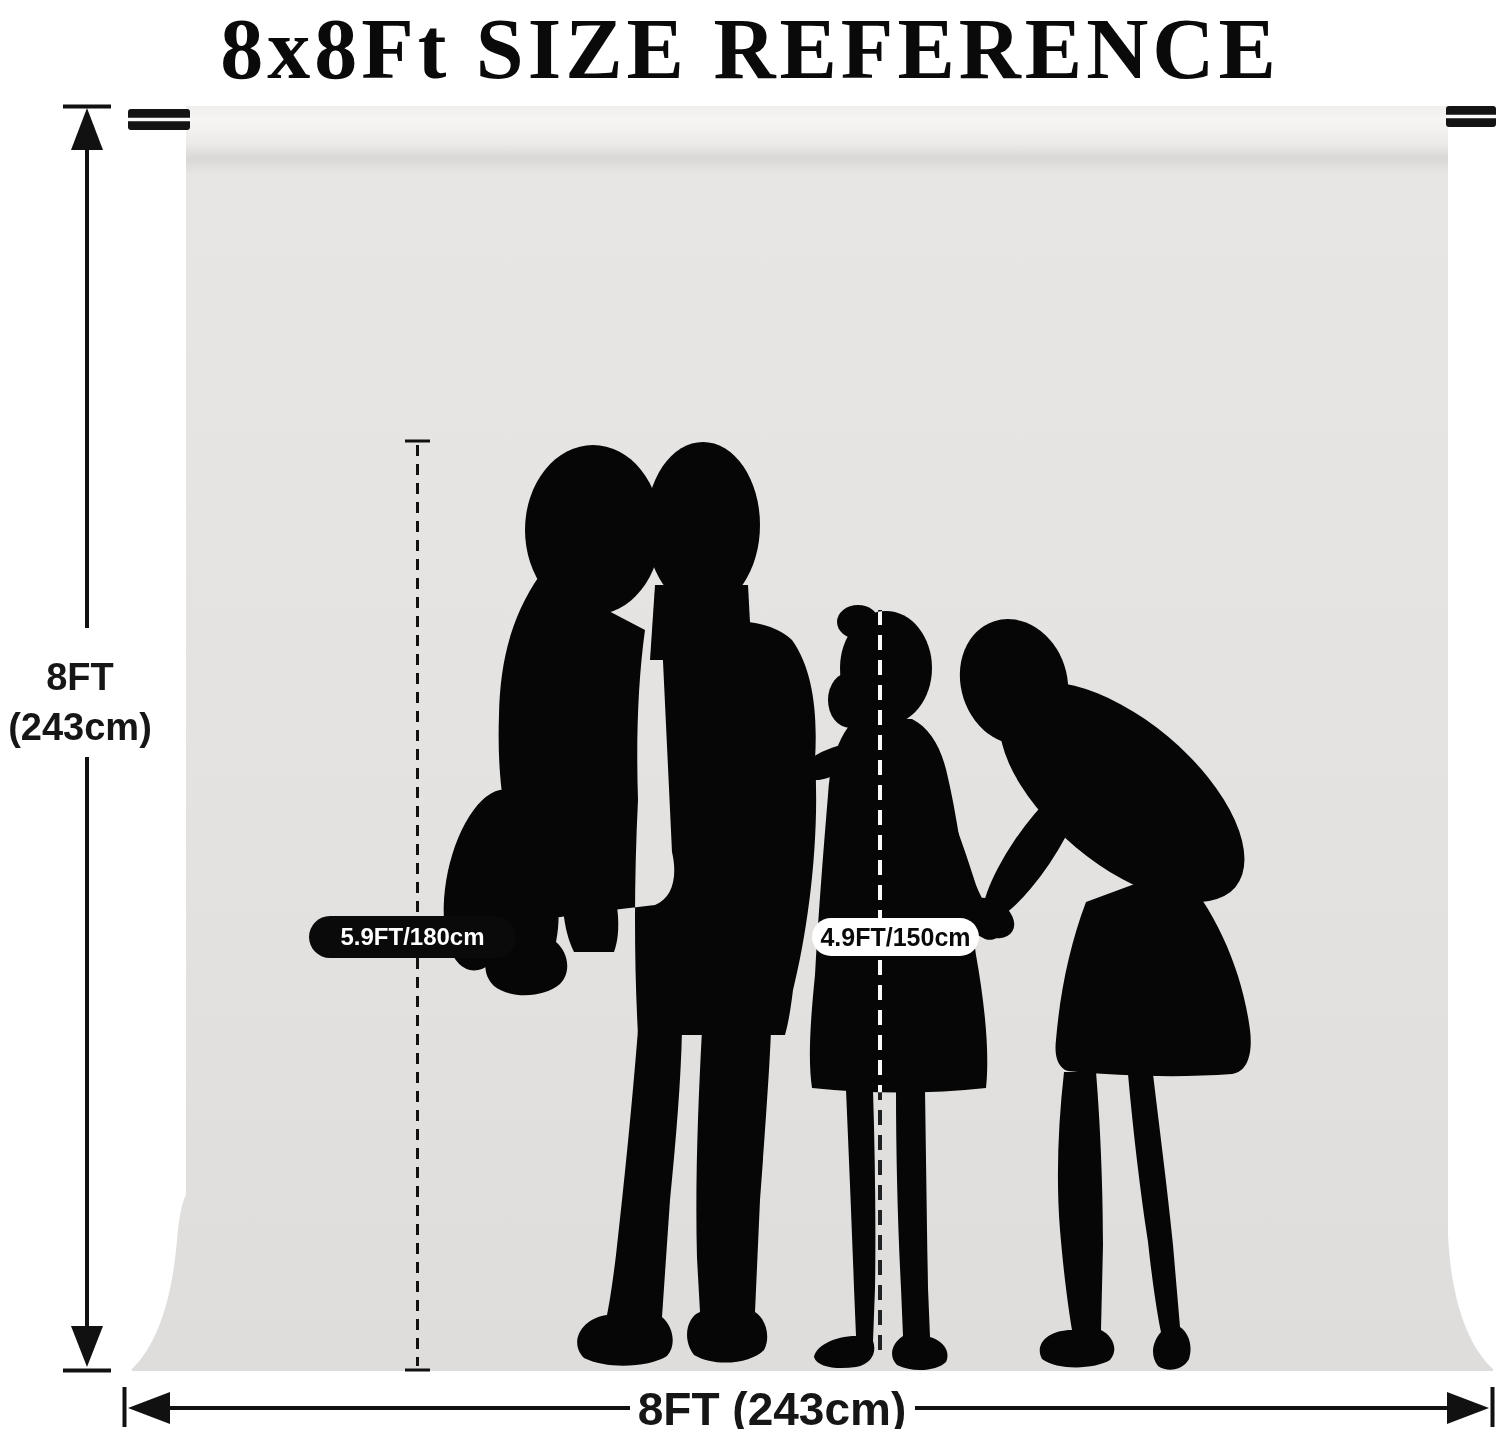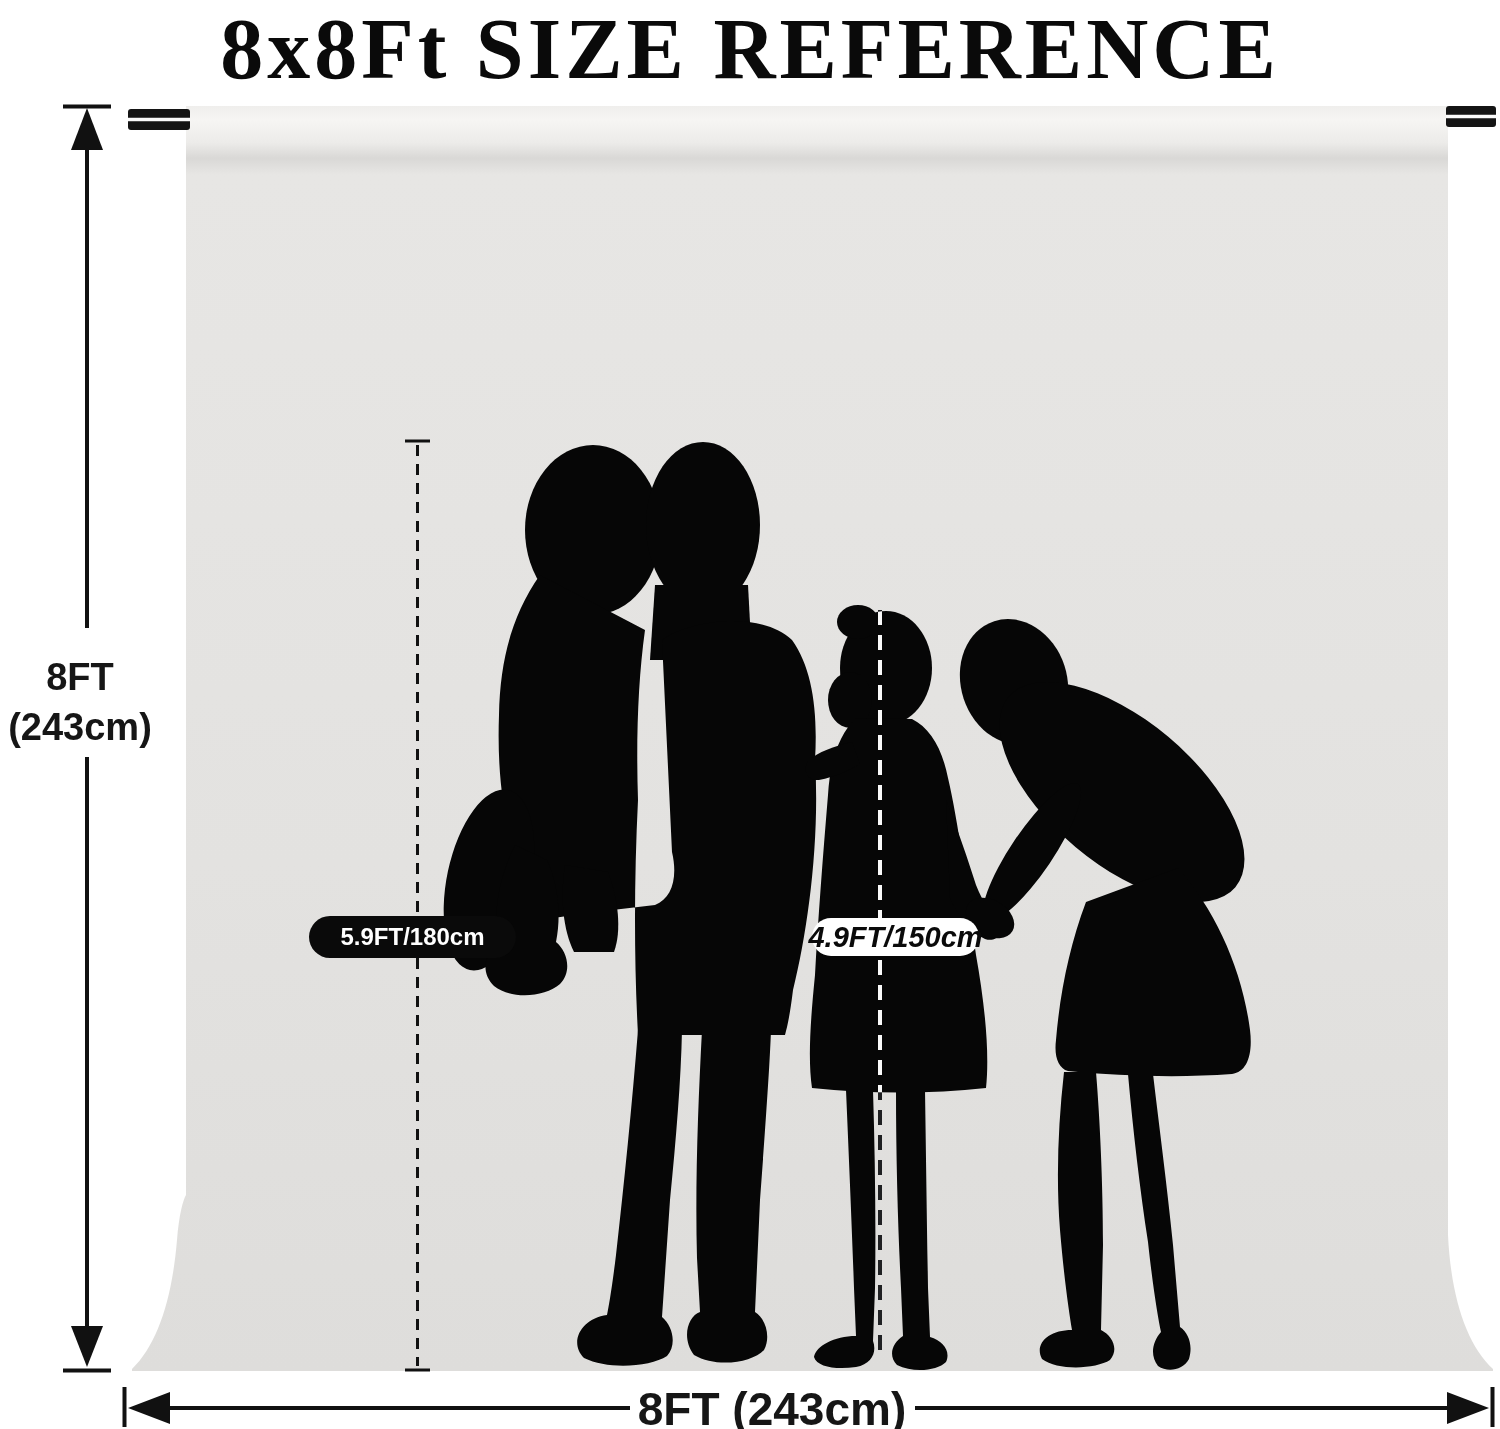--- a/index.html
+++ b/index.html
@@ -11,21 +11,21 @@
       font-family:"Liberation Serif","DejaVu Serif",serif;
       font-weight:700;font-size:86px;letter-spacing:4px;color:#0a0a0a;
       transform:scaleY(1.02);white-space:nowrap;}
   .scene-svg{position:absolute;left:0;top:0;}
   .diff-line{position:absolute;left:0;top:0;mix-blend-mode:difference;}
   .badge{position:absolute;display:flex;align-items:center;justify-content:center;
       font-weight:700;white-space:nowrap;}
   .badge-black{left:309px;top:916px;width:207px;height:42px;border-radius:21px;
       font-size:24px;}
   .badge-white{left:812px;top:918px;width:167px;height:38px;border-radius:19px;
-      font-size:29px;font-style:italic;}
+      font-size:25px;}
   .label-left{position:absolute;left:0;top:636px;width:160px;text-align:center;
       font-weight:700;font-size:38px;line-height:50px;color:#161616;margin-top:16px;}
   .label-bottom{position:absolute;left:572px;top:1382px;width:400px;text-align:center;
       font-weight:700;font-size:46px;color:#161616;white-space:nowrap;}
 </style>
 </head>
 <body>
 
 <div class="canvas">
 

